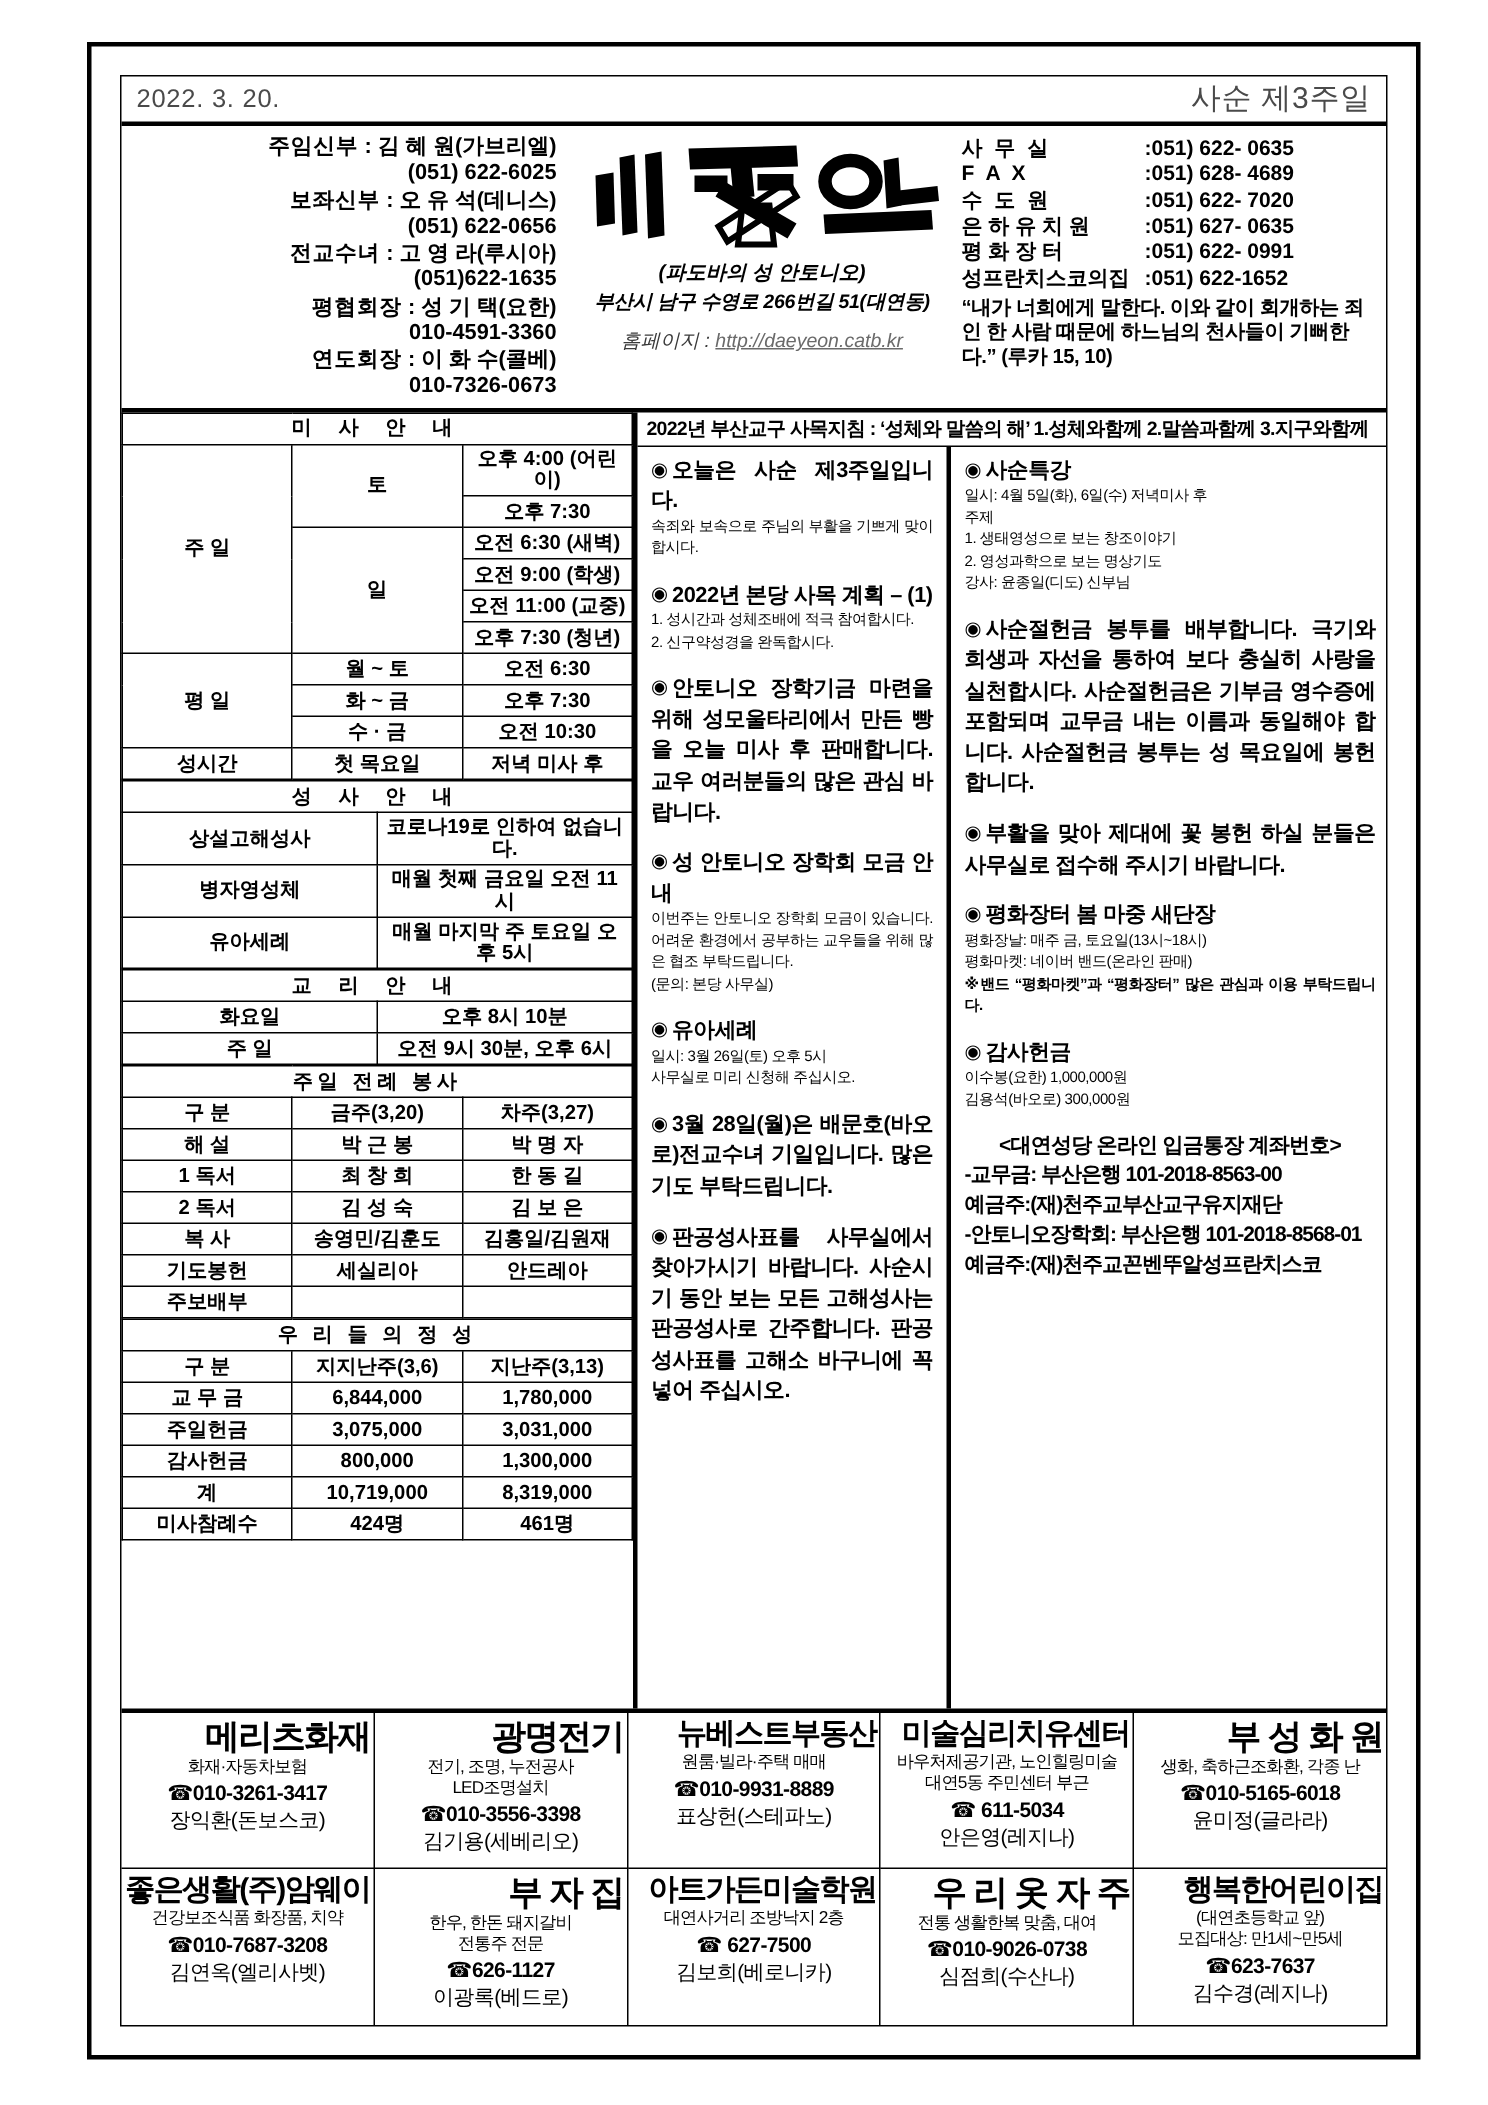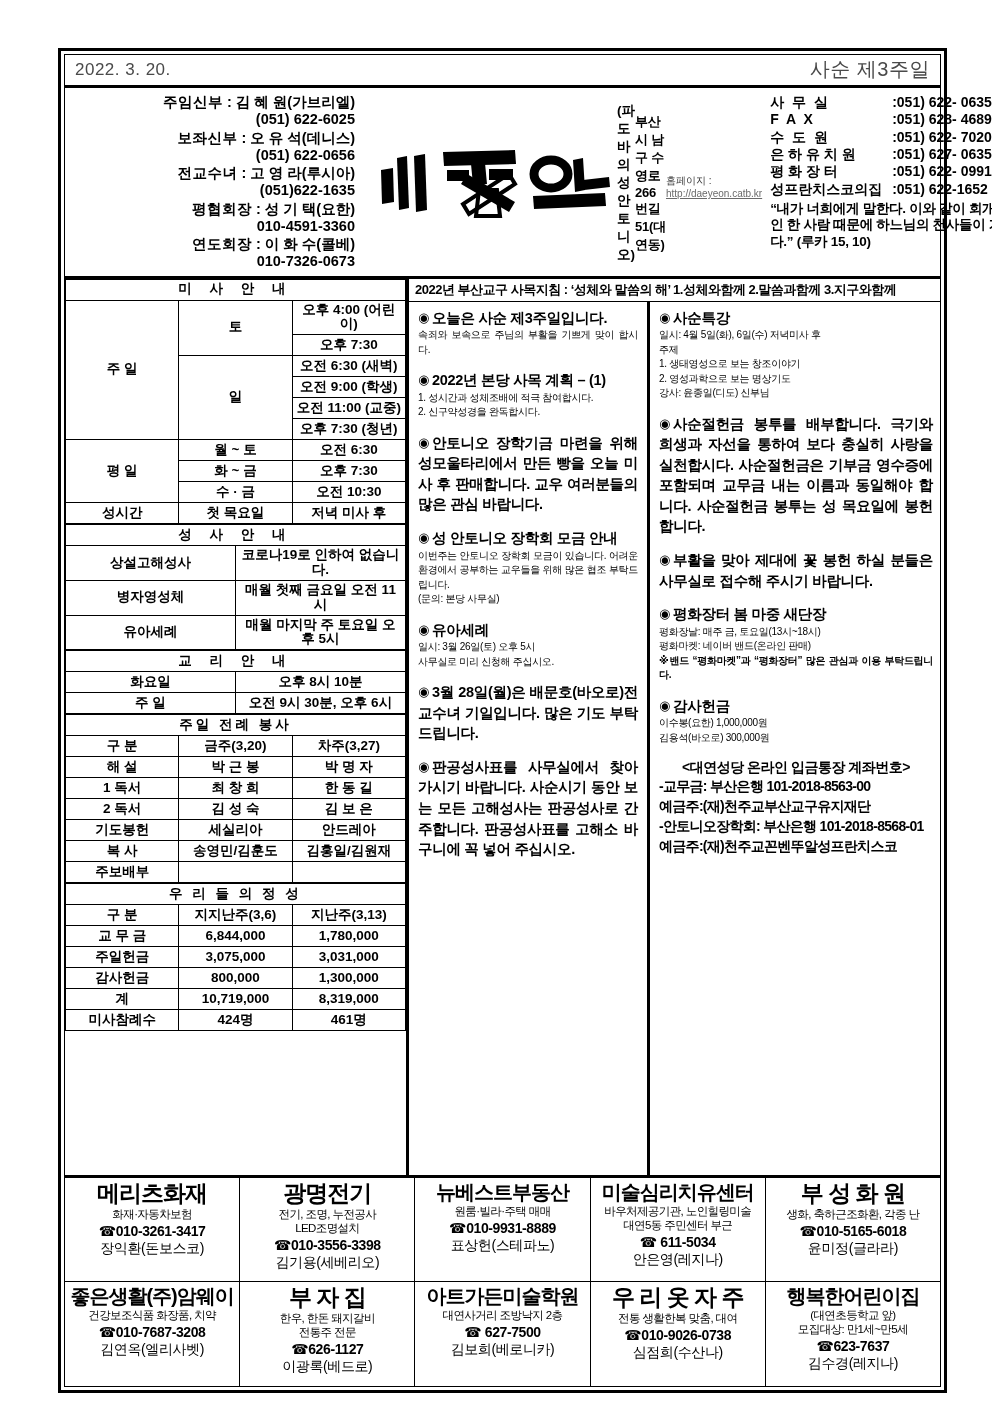--- a/index.html
+++ b/index.html
@@ -13,22 +13,21 @@
     position:relative;
     width:992px;height:1403px;
     box-sizing:border-box;
     padding:28px 45px 30px 58px;
   }
   .outer{
     border:3px solid #000;
     width:100%;height:100%;
     box-sizing:border-box;
     display:flex;flex-direction:column;
-    padding:3px;
-    margin-top:20px;
+    padding:19px;
   }
   .inner{
     border:1px solid #000;
     flex:1;
     display:flex;flex-direction:column;
     box-sizing:border-box;
   }
 
   
   .datebar{
@@ -46,23 +45,24 @@
     border-bottom:3px solid #000;
     min-height:178px;
   }
   .mh-left{
     width:300px;flex:none;
     padding:6px 4px 4px 4px;
     box-sizing:border-box;
   }
   .mh-center{
     flex:1;
-    display:flex;flex-direction:row;align-items:center;
+    display:flex;flex-direction:column;align-items:center;
     padding:4px 2px 2px 2px;
     box-sizing:border-box;
+    font-style:italic;
   }
   .mh-right{
     width:290px;flex:none;
     padding:6px 4px 4px 6px;
     box-sizing:border-box;
   }
 
   .staffrow{
     font-size:14.5px;font-weight:bold;
     text-align:right;
@@ -75,21 +75,21 @@
     font-size:14.5px;font-weight:bold;
     text-align:right;
     line-height:1.2;
     padding-right:6px;
     margin-bottom:1px;
   }
 
   .logo-wrap{height:82px;display:flex;align-items:center;justify-content:center;margin-top:2px;}
   .sub1{font-size:13.5px;font-weight:bold;margin-top:1px;}
   .sub2{font-size:13px;font-weight:bold;margin-top:1px;letter-spacing:-.2px;}
-  .hp{font-size:10px;margin-top:8px;color:#3a3a3a;}
+  .hp{font-size:13px;margin-top:8px;color:#3a3a3a;}
   .hp a{color:#6a6a6a;text-decoration:underline;}
 
   .contact{
     font-size:14px;font-weight:bold;
     line-height:1.24;
     white-space:nowrap;
     display:flex;
   }
   .contact .lbl{display:inline-block;width:122px;letter-spacing:2px;}
   .contact .lbl.tight{letter-spacing:0px;width:122px;}
@@ -167,20 +167,21 @@
     box-sizing:border-box;
     height:104px;
     display:flex;flex-direction:column;justify-content:flex-start;
     overflow:hidden;
   }
   .ad:last-child{border-right:none;}
   .ad .name{
     font-size:23px;font-weight:bold;line-height:1;
     letter-spacing:-1px;white-space:nowrap;
     margin-bottom:3px;
+    text-align:right;
   }
   .ad .name.sm{font-size:20px;}
   .ad .desc{font-size:11.5px;line-height:1.15;letter-spacing:-.6px;margin-bottom:1px;}
   .ad .desc2{font-size:11.5px;line-height:1.15;letter-spacing:-.6px;margin-bottom:1px;}
   .ad .tel{font-size:14px;font-weight:bold;letter-spacing:-.4px;margin-top:1px;}
   .ad .who{font-size:14px;letter-spacing:-.4px;margin-top:1px;}
 </style>
 </head>
 <body>
 
@@ -359,28 +360,28 @@
                   <td>1 독서</td>
                   <td>최 창 희</td>
                   <td>한 동 길</td>
                 </tr>
           <tr>
                   <td>2 독서</td>
                   <td>김 성 숙</td>
                   <td>김 보 은</td>
                 </tr>
           <tr>
+                  <td>복  사</td>
+                  <td>송영민/김훈도</td>
+                  <td>김홍일/김원재</td>
+                </tr>
+          <tr>
                   <td>기도봉헌</td>
                   <td>세실리아</td>
                   <td>안드레아</td>
-                </tr>
-          <tr>
-                  <td>복  사</td>
-                  <td>송영민/김훈도</td>
-                  <td>김홍일/김원재</td>
                 </tr>
           <tr>
                   <td>주보배부</td>
                   <td></td>
                   <td></td>
                 </tr>
         </tbody>
             </table>
 
         <table class="t">

